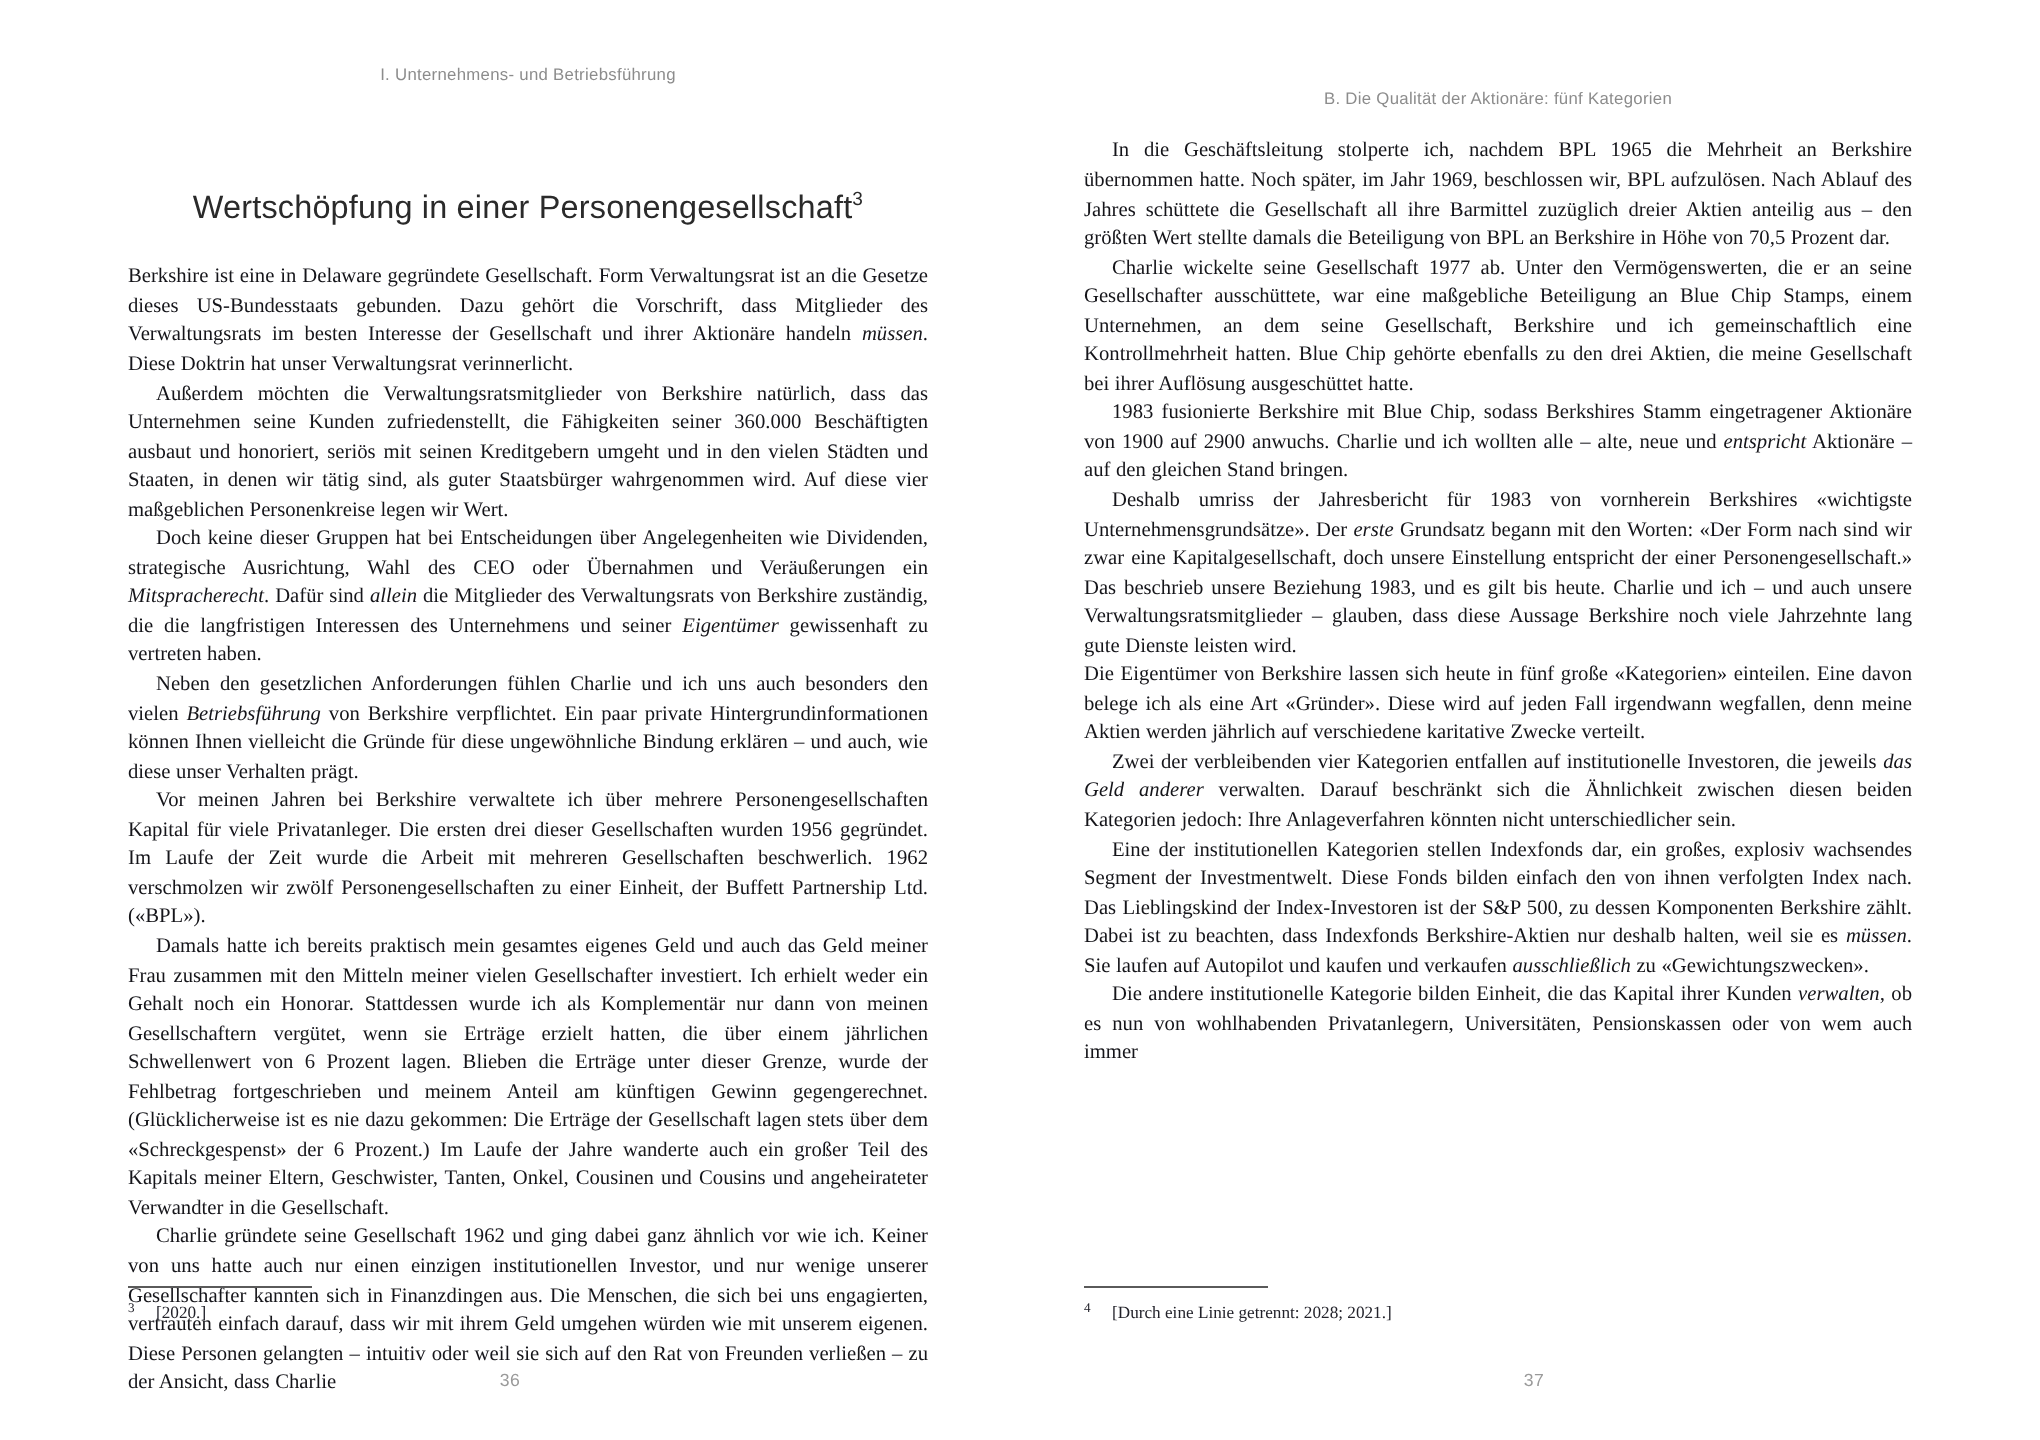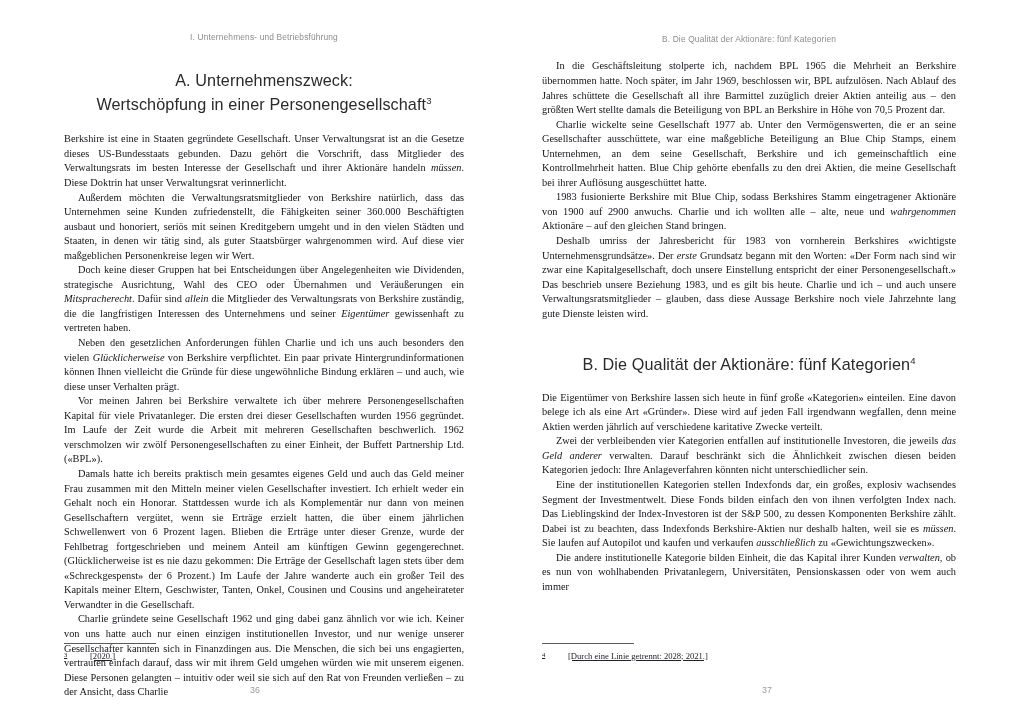--- a/index.html
+++ b/index.html
@@ -21,21 +21,21 @@
     background: #0f172a;
   }
   .page {
     position: relative;
     width: 510px;
     height: 720px;
     box-sizing: border-box;
     background: #ffffff;
   }
   .page-left  { padding: 0 46px 0 64px; }
-  .page-right { padding: 2px 64px 0 32px; }
+  .page-right { padding: 12px 64px 0 32px; }
 
   .running-head {
     font-family: "Liberation Sans", "DejaVu Sans", sans-serif;
     font-size: 8.4px;
     letter-spacing: 0.15px;
     color: #8c8c8c;
     text-align: center;
     padding-top: 33px;
     line-height: 1;
     white-space: nowrap;
@@ -108,22 +108,21 @@
     width: 92px;
     height: 0;
     border-top: 0.8px solid #5a5a5a;
     margin-bottom: 7px;
   }
   .footnote {
     font-size: 8.6px;
     line-height: 11.5px;
     color: #22222a;
     display: flex;
-    gap: 21px;
-    text-decoration: underline;
+    gap: 9px;
   }
   .footnote-marker {
     font-size: 6.6px;
     vertical-align: super;
     line-height: 1.3;
     min-width: 5px;
   }
 
   .folio {
     position: absolute;
@@ -145,29 +144,29 @@
 </head>
 <body>
 
 <div class="spread">
 
   <div class="page page-left">
 
     <div class="running-head">I. Unternehmens- und Betriebsführung</div>
 
     <h1 class="chapter-title">
-      <span>A. Unternehmenszweck:</span><br>
+      <br>
       <span>Wertschöpfung in einer Personengesellschaft</span><span class="sup">3</span>
     </h1>
 
     <div class="body-block" id="left-body">
-        <p class="para"><span>Berkshire ist eine in Staaten gegründete Gesellschaft. Unser Verwaltungsrat ist an die Gesetze dieses US-Bundesstaats gebunden. Dazu gehört die Vorschrift, dass Mitglieder des Verwaltungsrats im besten Interesse der Gesellschaft und ihrer Aktionäre handeln </span><em>müssen</em><span>. Diese Doktrin hat unser Verwaltungsrat verinnerlicht.</span></p>
+        <p class="para"><span>Berkshire ist eine in Delaware gegründete Gesellschaft. Form Verwaltungsrat ist an die Gesetze dieses US-Bundesstaats gebunden. Dazu gehört die Vorschrift, dass Mitglieder des Verwaltungsrats im besten Interesse der Gesellschaft und ihrer Aktionäre handeln </span><em>müssen</em><span>. Diese Doktrin hat unser Verwaltungsrat verinnerlicht.</span></p>
         <p class="para indent"><span>Außerdem möchten die Verwaltungsratsmitglieder von Berkshire natürlich, dass das Unternehmen seine Kunden zufriedenstellt, die Fähigkeiten seiner 360.000 Beschäftigten ausbaut und honoriert, seriös mit seinen Kreditgebern umgeht und in den vielen Städten und Staaten, in denen wir tätig sind, als guter Staatsbürger wahrgenommen wird. Auf diese vier maßgeblichen Personenkreise legen wir Wert.</span></p>
         <p class="para indent"><span>Doch keine dieser Gruppen hat bei Entscheidungen über Angelegenheiten wie Dividenden, strategische Ausrichtung, Wahl des CEO oder Übernahmen und Veräußerungen ein </span><em>Mitspracherecht</em><span>. Dafür sind </span><em>allein</em><span> die Mitglieder des Verwaltungsrats von Berkshire zuständig, die die langfristigen Interessen des Unternehmens und seiner </span><em>Eigentümer</em><span> gewissenhaft zu vertreten haben.</span></p>
-        <p class="para indent"><span>Neben den gesetzlichen Anforderungen fühlen Charlie und ich uns auch besonders den vielen </span><em>Glücklicherweise</em><span> von Berkshire verpflichtet. Ein paar private Hintergrundinformationen können Ihnen vielleicht die Gründe für diese ungewöhnliche Bindung erklären – und auch, wie diese unser Verhalten prägt.</span></p>
+        <p class="para indent"><span>Neben den gesetzlichen Anforderungen fühlen Charlie und ich uns auch besonders den vielen </span><em>Betriebsführung</em><span> von Berkshire verpflichtet. Ein paar private Hintergrundinformationen können Ihnen vielleicht die Gründe für diese ungewöhnliche Bindung erklären – und auch, wie diese unser Verhalten prägt.</span></p>
         <p class="para indent"><span>Vor meinen Jahren bei Berkshire verwaltete ich über mehrere Personengesellschaften Kapital für viele Privatanleger. Die ersten drei dieser Gesellschaften wurden 1956 gegründet. Im Laufe der Zeit wurde die Arbeit mit mehreren Gesellschaften beschwerlich. 1962 verschmolzen wir zwölf Personengesellschaften zu einer Einheit, der Buffett Partnership Ltd. («BPL»).</span></p>
         <p class="para indent"><span>Damals hatte ich bereits praktisch mein gesamtes eigenes Geld und auch das Geld meiner Frau zusammen mit den Mitteln meiner vielen Gesellschafter investiert. Ich erhielt weder ein Gehalt noch ein Honorar. Stattdessen wurde ich als Komplementär nur dann von meinen Gesellschaftern vergütet, wenn sie Erträge erzielt hatten, die über einem jährlichen Schwellenwert von 6 Prozent lagen. Blieben die Erträge unter dieser Grenze, wurde der Fehlbetrag fortgeschrieben und meinem Anteil am künftigen Gewinn gegengerechnet. (Glücklicherweise ist es nie dazu gekommen: Die Erträge der Gesellschaft lagen stets über dem «Schreckgespenst» der 6 Prozent.) Im Laufe der Jahre wanderte auch ein großer Teil des Kapitals meiner Eltern, Geschwister, Tanten, Onkel, Cousinen und Cousins und angeheirateter Verwandter in die Gesellschaft.</span></p>
         <p class="para indent"><span>Charlie gründete seine Gesellschaft 1962 und ging dabei ganz ähnlich vor wie ich. Keiner von uns hatte auch nur einen einzigen institutionellen Investor, und nur wenige unserer Gesellschafter kannten sich in Finanzdingen aus. Die Menschen, die sich bei uns engagierten, vertrauten einfach darauf, dass wir mit ihrem Geld umgehen würden wie mit unserem eigenen. Diese Personen gelangten – intuitiv oder weil sie sich auf den Rat von Freunden verließen – zu der Ansicht, dass Charlie</span></p>
       </div>
 
     <div class="footnotes">
       <div class="footnote-rule"></div>
       <div id="left-footnotes">
           <div class="footnote">
             <span class="footnote-marker">3</span>
@@ -179,27 +178,24 @@
     <div class="folio">36</div>
   </div>
 
   <div class="page page-right">
 
     <div class="running-head">B. Die Qualität der Aktionäre: fünf Kategorien</div>
 
     <div class="body-block" id="right-body-top">
         <p class="para indent"><span>In die Geschäftsleitung stolperte ich, nachdem BPL 1965 die Mehrheit an Berkshire übernommen hatte. Noch später, im Jahr 1969, beschlossen wir, BPL aufzulösen. Nach Ablauf des Jahres schüttete die Gesellschaft all ihre Barmittel zuzüglich dreier Aktien anteilig aus – den größten Wert stellte damals die Beteiligung von BPL an Berkshire in Höhe von 70,5 Prozent dar.</span></p>
         <p class="para indent"><span>Charlie wickelte seine Gesellschaft 1977 ab. Unter den Vermögenswerten, die er an seine Gesellschafter ausschüttete, war eine maßgebliche Beteiligung an Blue Chip Stamps, einem Unternehmen, an dem seine Gesellschaft, Berkshire und ich gemeinschaftlich eine Kontrollmehrheit hatten. Blue Chip gehörte ebenfalls zu den drei Aktien, die meine Gesellschaft bei ihrer Auflösung ausgeschüttet hatte.</span></p>
-        <p class="para indent"><span>1983 fusionierte Berkshire mit Blue Chip, sodass Berkshires Stamm eingetragener Aktionäre von 1900 auf 2900 anwuchs. Charlie und ich wollten alle – alte, neue und </span><em>wahrgenommen</em><span> Aktionäre – auf den gleichen Stand bringen.</span></p>
+        <p class="para indent"><span>1983 fusionierte Berkshire mit Blue Chip, sodass Berkshires Stamm eingetragener Aktionäre von 1900 auf 2900 anwuchs. Charlie und ich wollten alle – alte, neue und </span><em>entspricht</em><span> Aktionäre – auf den gleichen Stand bringen.</span></p>
         <p class="para indent"><span>Deshalb umriss der Jahresbericht für 1983 von vornherein Berkshires «wichtigste Unternehmensgrundsätze». Der </span><em>erste</em><span> Grundsatz begann mit den Worten: «Der Form nach sind wir zwar eine Kapitalgesellschaft, doch unsere Einstellung entspricht der einer Personengesellschaft.» Das beschrieb unsere Beziehung 1983, und es gilt bis heute. Charlie und ich – und auch unsere Verwaltungsratsmitglieder – glauben, dass diese Aussage Berkshire noch viele Jahrzehnte lang gute Dienste leisten wird.</span></p>
       </div>
 
-    <h2 class="section-title">
-      <span>B. Die Qualität der Aktionäre: fünf Kategorien</span><span class="sup">4</span>
-    </h2>
 
     <div class="body-block-tight" id="right-body-bottom">
         <p class="para"><span>Die Eigentümer von Berkshire lassen sich heute in fünf große «Kategorien» einteilen. Eine davon belege ich als eine Art «Gründer». Diese wird auf jeden Fall irgendwann wegfallen, denn meine Aktien werden jährlich auf verschiedene karitative Zwecke verteilt.</span></p>
         <p class="para indent"><span>Zwei der verbleibenden vier Kategorien entfallen auf institutionelle Investoren, die jeweils </span><em>das Geld anderer</em><span> verwalten. Darauf beschränkt sich die Ähnlichkeit zwischen diesen beiden Kategorien jedoch: Ihre Anlageverfahren könnten nicht unterschiedlicher sein.</span></p>
         <p class="para indent"><span>Eine der institutionellen Kategorien stellen Indexfonds dar, ein großes, explosiv wachsendes Segment der Investmentwelt. Diese Fonds bilden einfach den von ihnen verfolgten Index nach. Das Lieblingskind der Index-Investoren ist der S&amp;P 500, zu dessen Komponenten Berkshire zählt. Dabei ist zu beachten, dass Indexfonds Berkshire-Aktien nur deshalb halten, weil sie es </span><em>müssen</em><span>. Sie laufen auf Autopilot und kaufen und verkaufen </span><em>ausschließlich</em><span> zu «Gewichtungszwecken».</span></p>
         <p class="para indent"><span>Die andere institutionelle Kategorie bilden Einheit, die das Kapital ihrer Kunden </span><em>verwalten</em><span>, ob es nun von wohlhabenden Privatanlegern, Universitäten, Pensionskassen oder von wem auch immer</span></p>
       </div>
 
     <div class="footnotes">
       <div class="footnote-rule"></div>

